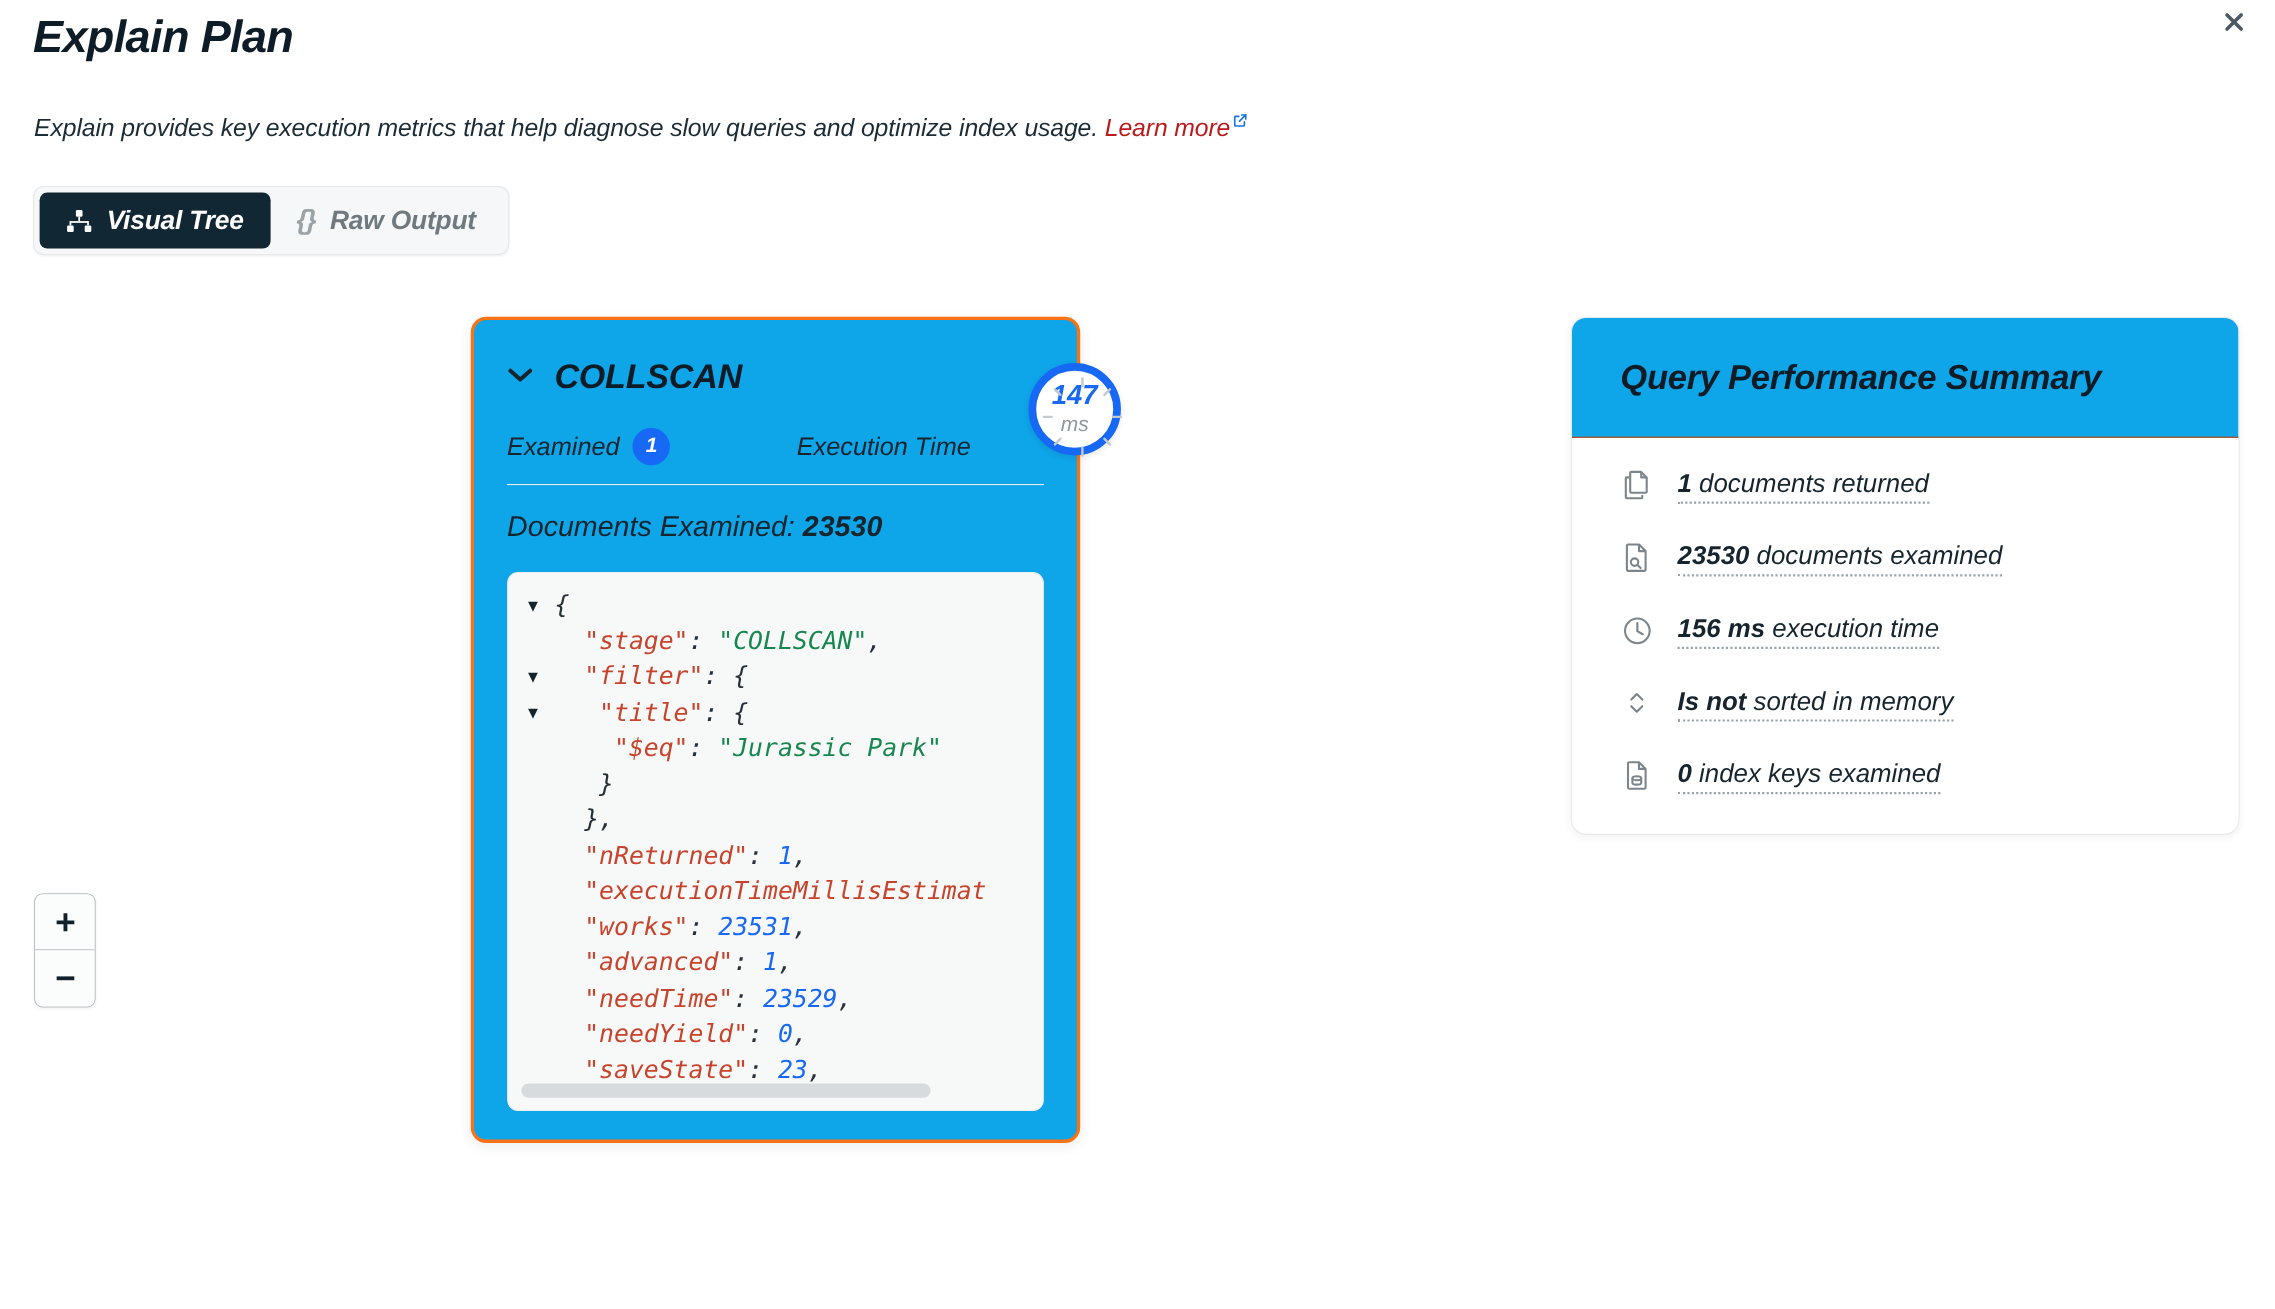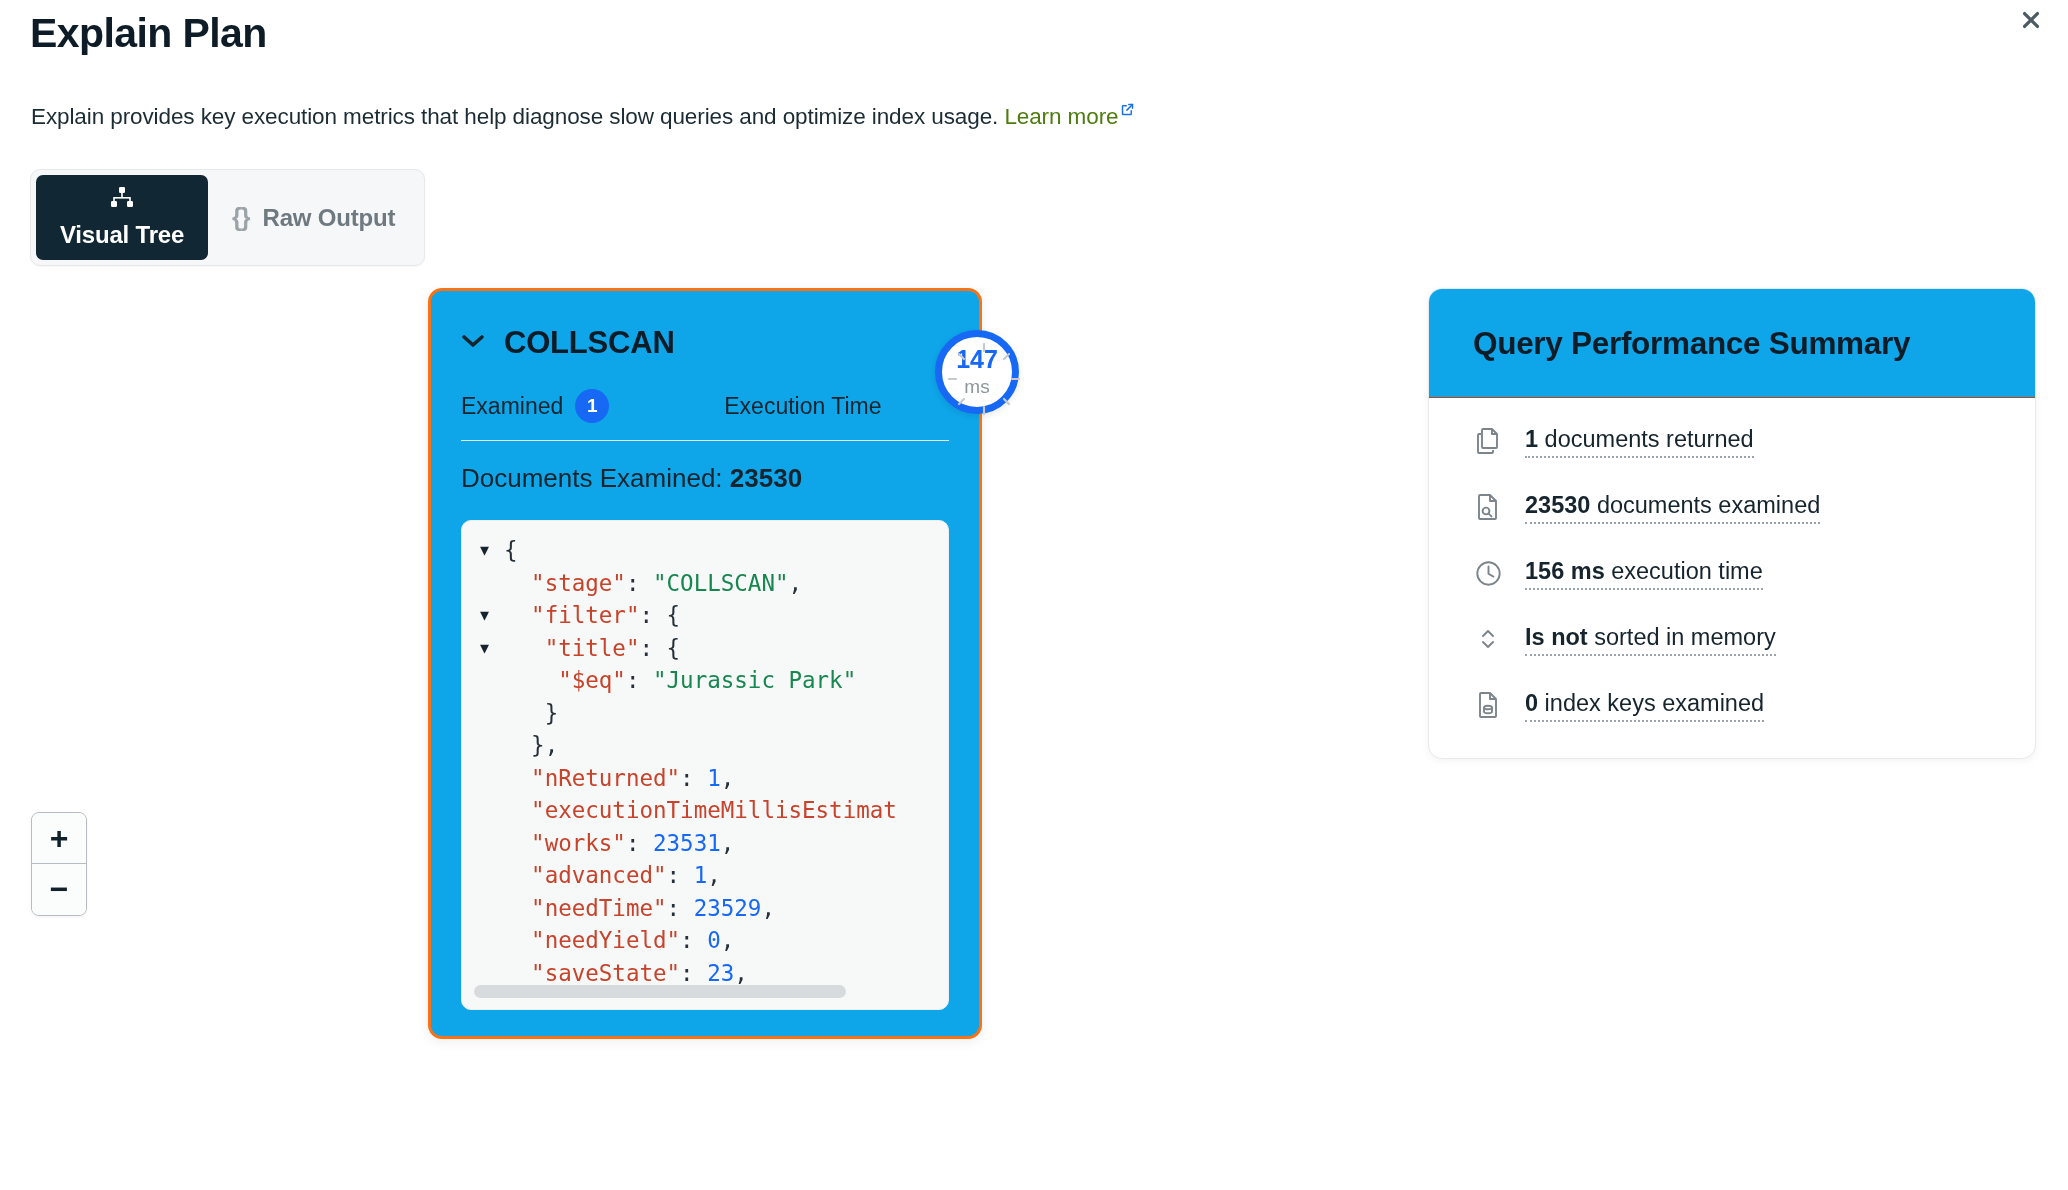--- a/index.html
+++ b/index.html
@@ -5,21 +5,21 @@
   * { box-sizing: border-box; margin: 0; padding: 0; }
   html, body {
     width: 2068px;
     height: 1190px;
     background: #ffffff;
     font-family: "Liberation Sans", sans-serif;
     color: #0b1a23;
     overflow: hidden;
   }
 
-  .page { position: relative; width: 2068px; height: 966px; }
+  .page { position: relative; width: 2068px; height: 966px; font-style: italic; }
 
   
   .close-btn {
     position: absolute;
     top: 5px; right: 22px;
     width: 30px; height: 30px;
     display: flex; align-items: center; justify-content: center;
     cursor: pointer;
     color: #4c5a63;
   }
@@ -36,21 +36,21 @@
   }
   .subtitle {
     position: absolute;
     left: 31px; top: 95px;
     font-size: 22.5px;
     color: #1c2c35;
     letter-spacing: -0.1px;
     white-space: nowrap;
   }
   .learn-more {
-    color: #4d7c0f;
+    color: #b91c1c;
     text-decoration: none;
     cursor: pointer;
   }
   .ext-icon {
     display: inline-block;
     vertical-align: super;
     margin-left: 2px;
     position: relative;
     top: 2px;
   }
@@ -71,21 +71,21 @@
     align-items: center;
     gap: 13px;
     padding: 11px 24px;
     border-radius: 7px;
     font-size: 24px;
     font-weight: 600;
     letter-spacing: -0.2px;
     cursor: pointer;
     white-space: nowrap;
   }
-  .tab.active { background: #112733; color: #ffffff; flex-direction: column; }
+  .tab.active { background: #112733; color: #ffffff; }
   .tab.inactive { color: #6f7a80; background: transparent; }
   .tab-icon { display: flex; align-items: center; }
   .brace-icon {
     font-size: 25px;
     font-weight: 700;
     color: #9aa3a8;
     letter-spacing: -1px;
   }
 
   

